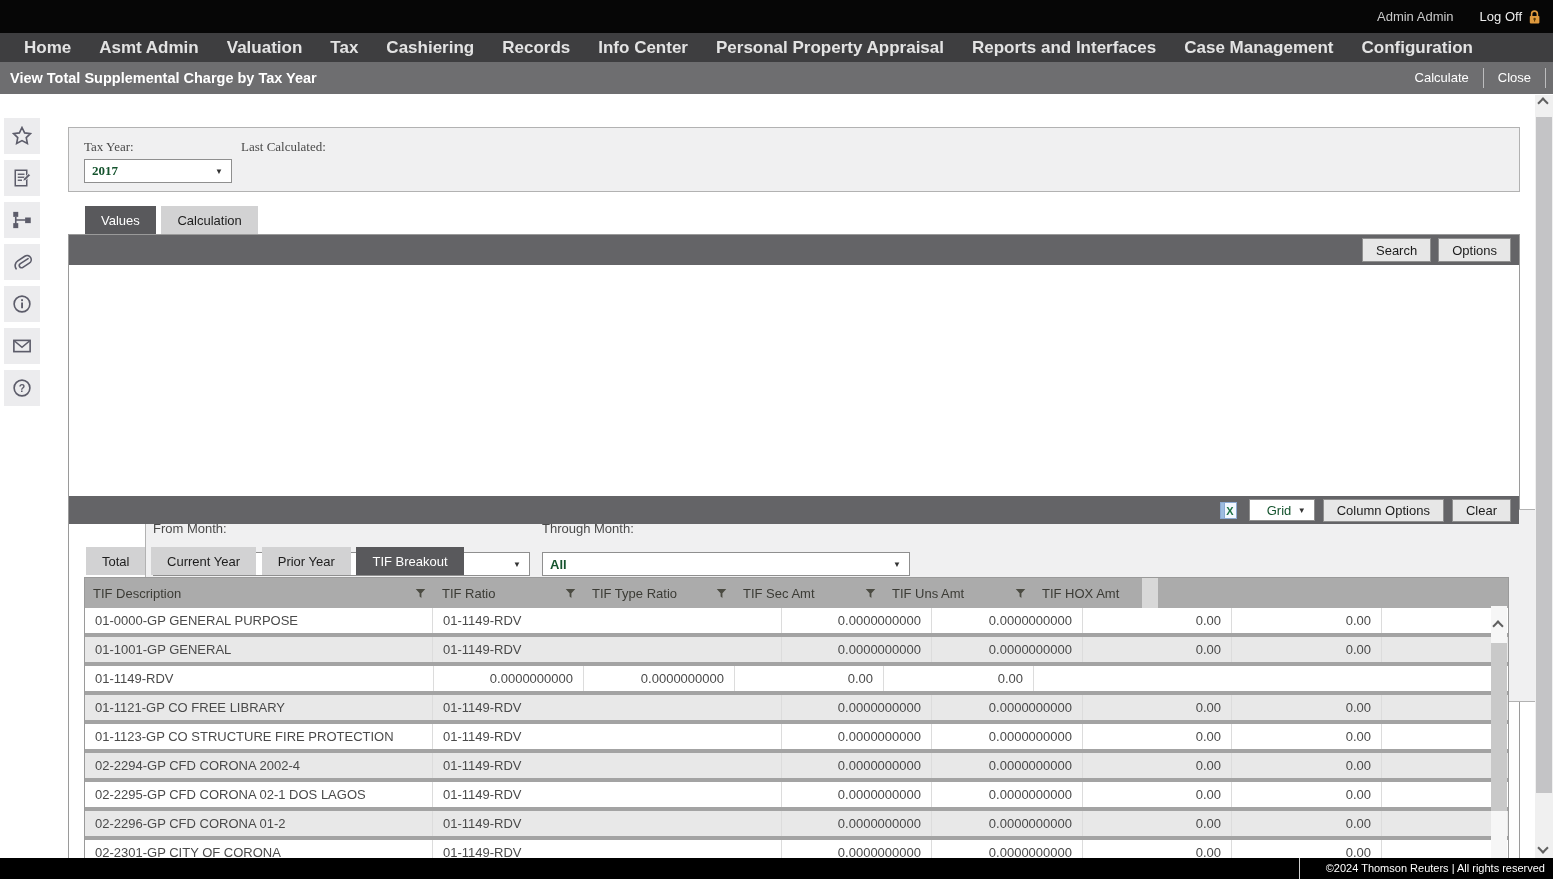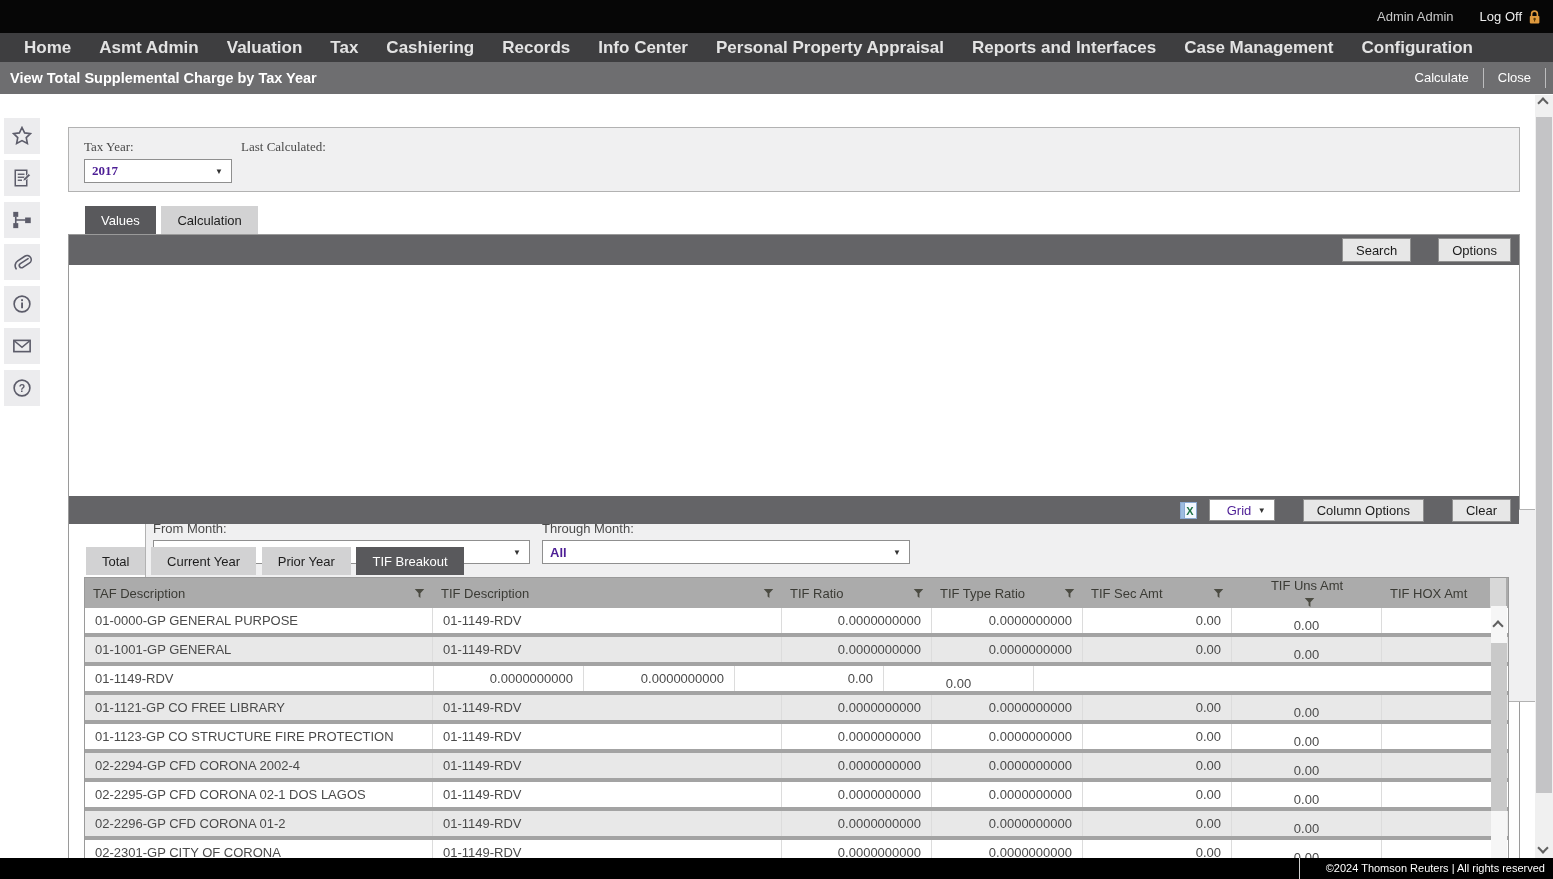--- a/index.html
+++ b/index.html
@@ -28,40 +28,40 @@
   
   .side-ic { position:absolute; left:4px; width:36px; height:36px; background:#ececee;
              display:flex; align-items:center; justify-content:center; cursor:pointer; }
 
   
   .gray-panel { position:absolute; background:#f0f0f1; border:1px solid #b2b2b2; }
   #taxyear-panel { left:68px; top:127px; width:1452px; height:65px;font-family:Liberation Serif, serif; }
   .flabel { font-size:13px; color:#4a4a4a; }
   .sel { background:#fff; border:1px solid #8f8f8f; height:24px; display:flex; align-items:center;
          justify-content:space-between; padding:0 8px 0 7px; cursor:pointer; }
-  .sel .val { font-weight:bold; color:#4c1d95; font-size:13px; }
+  .sel .val { font-weight:bold; color:#14532d; font-size:13px; }
   .sel .arr { font-size:8px; color:#333; }
 
   .tab { display:inline-flex; height:28px; align-items:center; padding:0 16px; background:#d2d2d3;
          color:#1d1d1d; font-size:13px; margin-right:2px; cursor:pointer; white-space:nowrap; }
   .tab.active { background:#59595c; color:#fff; }
   #main-tabs { position:absolute; left:85px; top:206px; }
 
   #values-panel { position:absolute; left:68px; top:234px; width:1452px; height:628px;
                   border:1px solid #9a9a9a; background:#fff; }
   .dark-bar { position:absolute; left:0; width:1450px; background:#646467; display:flex;
               align-items:center; justify-content:flex-end; }
   #search-bar { top:0; height:30px; gap:7px; padding-right:8px; }
   .btn { background:#e7e7e7; border:1px solid #8f8f8f; color:#1b1b1b; font-size:13px;
          height:24px; display:inline-flex; align-items:center; padding:0 13px; cursor:pointer;
-         font-family:"Liberation Sans", sans-serif;margin-left:20px; }
+         font-family:"Liberation Sans", sans-serif; }
 
   #filter-panel { left:76px; top:274px; width:1432px; height:193px; }
   .fgroup { position:absolute; }
-  .fgroup .flabel { display:block; margin-bottom:4px; }
+  .fgroup .flabel { display:block; margin-bottom:16px; }
   .w-wide { width:377px; } .w-wide2 { width:368px; } .w-narrow { width:180px; }
 
   #grid-bar { top:261px; height:28px; gap:8px; padding-right:8px; }
   #grid-dd { width:66px; height:22px; }
   .btn.small { height:23px; }
 
   #grid-tabs { position:absolute; left:17px; top:312px; }
 
   
   #grid-table { position:absolute; left:15px; top:342px; width:1425px; border:1px solid #9a9a9a; background:#fff; }
@@ -69,21 +69,21 @@
   .th { display:flex; align-items:center; justify-content:space-between; padding:0 8px;
         color:#3b3b35; font-size:13px; cursor:pointer; }
   .th .funnel { flex:none; margin-left:4px; }
   .th-scroll { background:#d8d8d8; width:16px; }
   .row { display:flex; height:29px; align-items:stretch; background:#fff; border-bottom:4px solid #a3a3a3; cursor:pointer; }
   .row:nth-child(even) { background:#e8e8e8; }
   .td { display:flex; align-items:center; padding:0 10px; color:#4a4a4a; font-size:13px;
         border-right:1px solid #dcdcdc; overflow:hidden; white-space:nowrap; }
   .num { justify-content:flex-end; }
   .c0 { width:348px; } .c1 { width:349px; } .c2 { width:150px; } .c3 { width:151px; }
-  .c4 { width:149px; } .c5 { width:150px;flex-direction:column; } .c6 { width:108px; border-right:none; }
+  .c4 { width:149px; } .c5 { width:150px; } .c6 { width:108px; border-right:none; }
 
   
   .chev { width:8px; height:8px; border-left:2px solid #5f5f5f; border-top:2px solid #5f5f5f; }
   .chev.up { transform:rotate(45deg); } .chev.down { transform:rotate(225deg); }
   #page-scrollbar { position:absolute; right:0; top:95px; width:18px; height:763px; background:#f0f0f0; }
   #page-sb-up { position:absolute; top:4px; left:4px; }
   #page-sb-down { position:absolute; bottom:6px; left:4px; }
   #page-sb-thumb { position:absolute; left:1px; top:22px; width:16px; height:676px; background:#c4c4c6; }
   #grid-scrollbar { position:absolute; left:1491px; top:606px; width:16px; height:252px; background:#f6f6f6; }
   #grid-sb-up { position:absolute; top:16px; left:3px; }
@@ -293,26 +293,20 @@
 
   <div id="grid-tabs">
     <span class="tab">Total</span>
     <span class="tab">Current Year</span>
     <span class="tab">Prior Year</span>
     <span class="tab active">TIF Breakout</span>
   </div>
 
   <div id="grid-table">
     <div id="thead">
-      <div class="th c0">
-        <span>TAF Description</span>
-        <svg class="funnel" width="11" height="11" viewBox="0 0 12 12">
-            <path d="M0.8 1h10.4L7 5.8V11L5 9.4V5.8z" fill="#4b4b42"></path>
-          </svg>
-      </div>
       <div class="th c1">
         <span>TIF Description</span>
         <svg class="funnel" width="11" height="11" viewBox="0 0 12 12">
             <path d="M0.8 1h10.4L7 5.8V11L5 9.4V5.8z" fill="#4b4b42"></path>
           </svg>
       </div>
       <div class="th c2">
         <span>TIF Ratio</span>
         <svg class="funnel" width="11" height="11" viewBox="0 0 12 12">
             <path d="M0.8 1h10.4L7 5.8V11L5 9.4V5.8z" fill="#4b4b42"></path>

